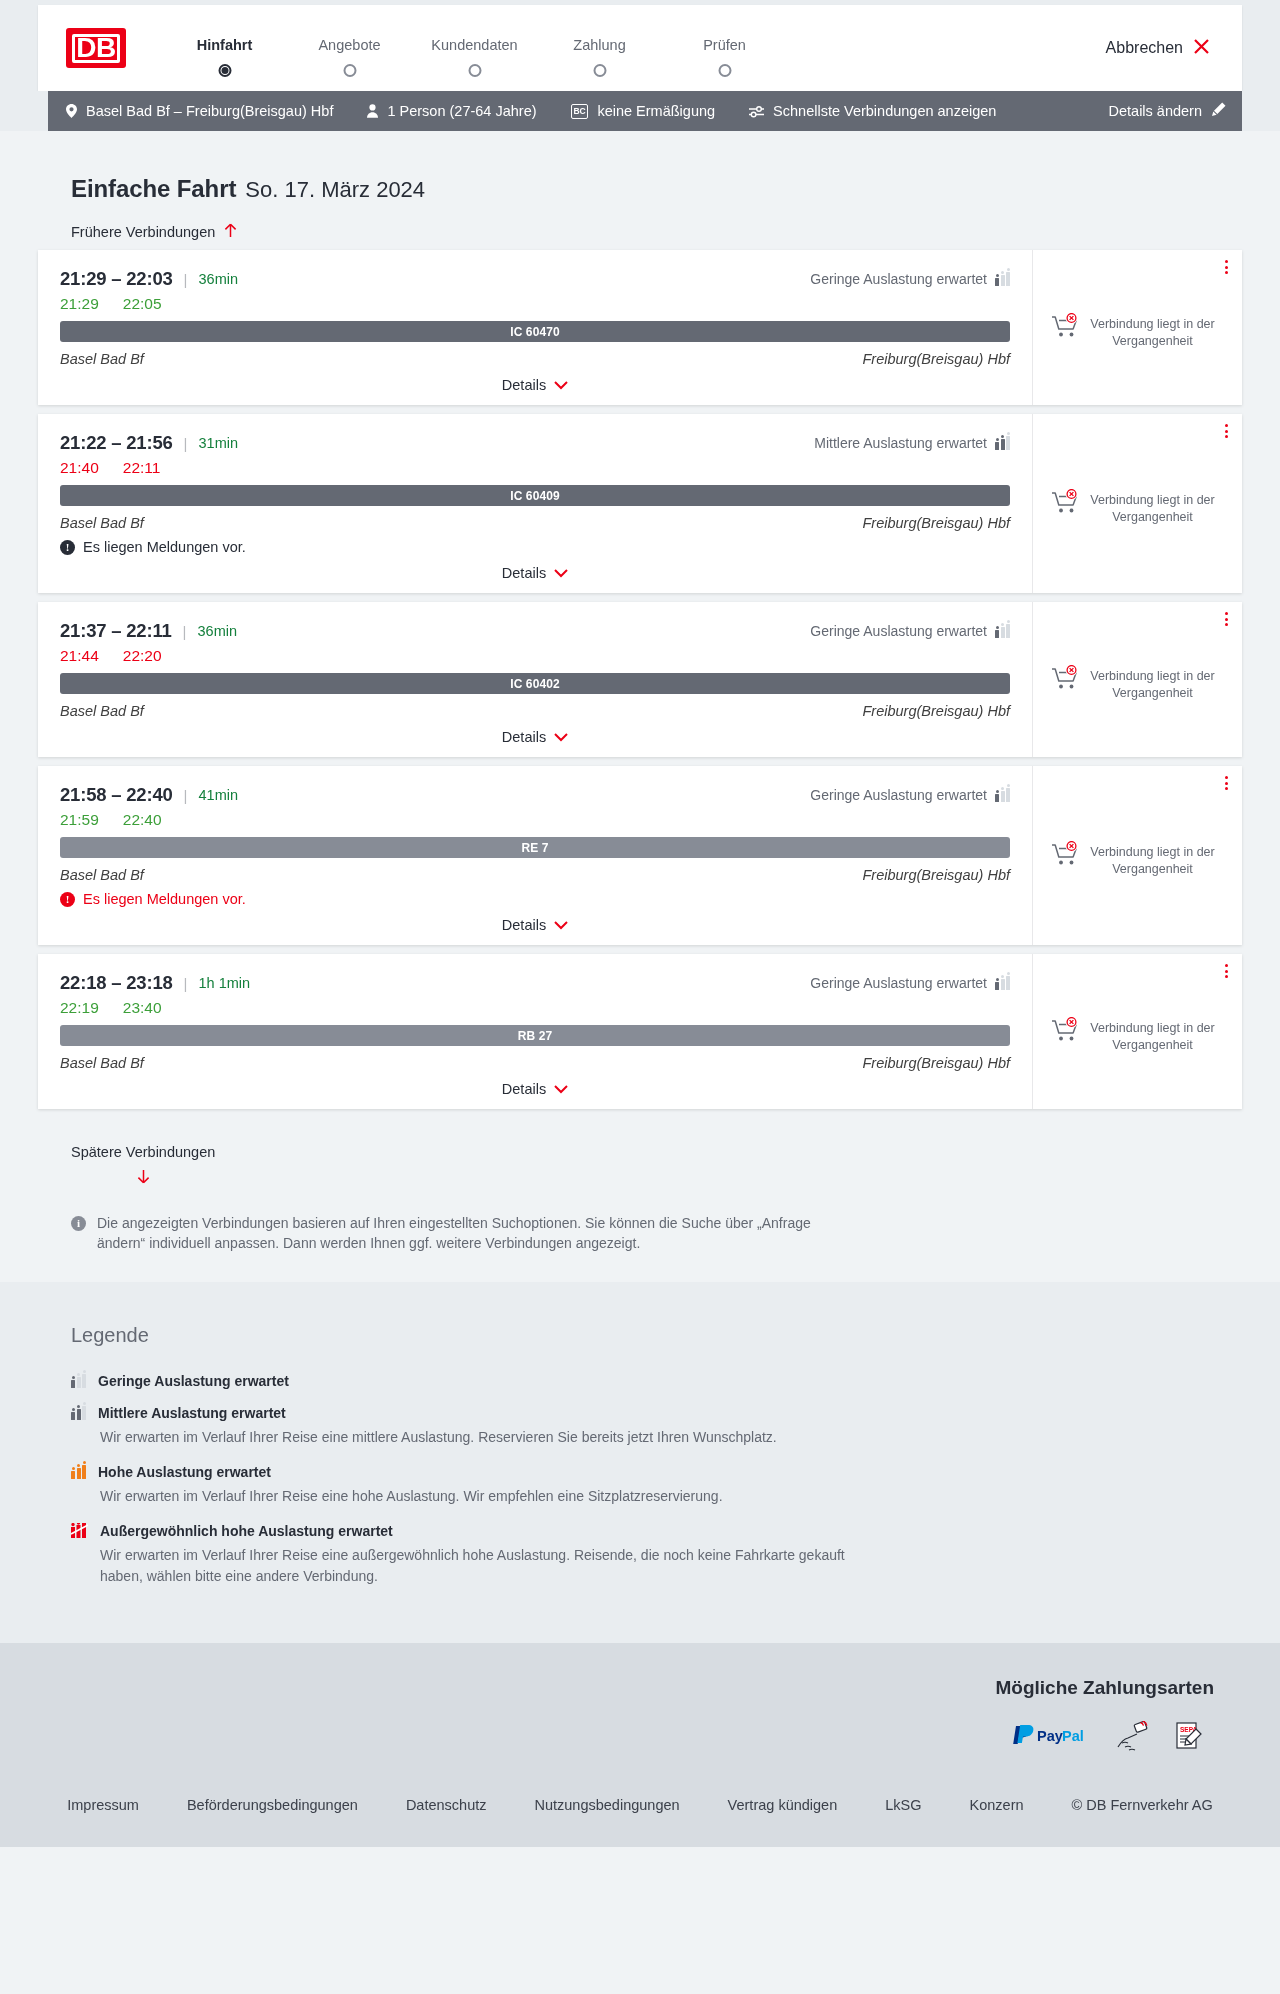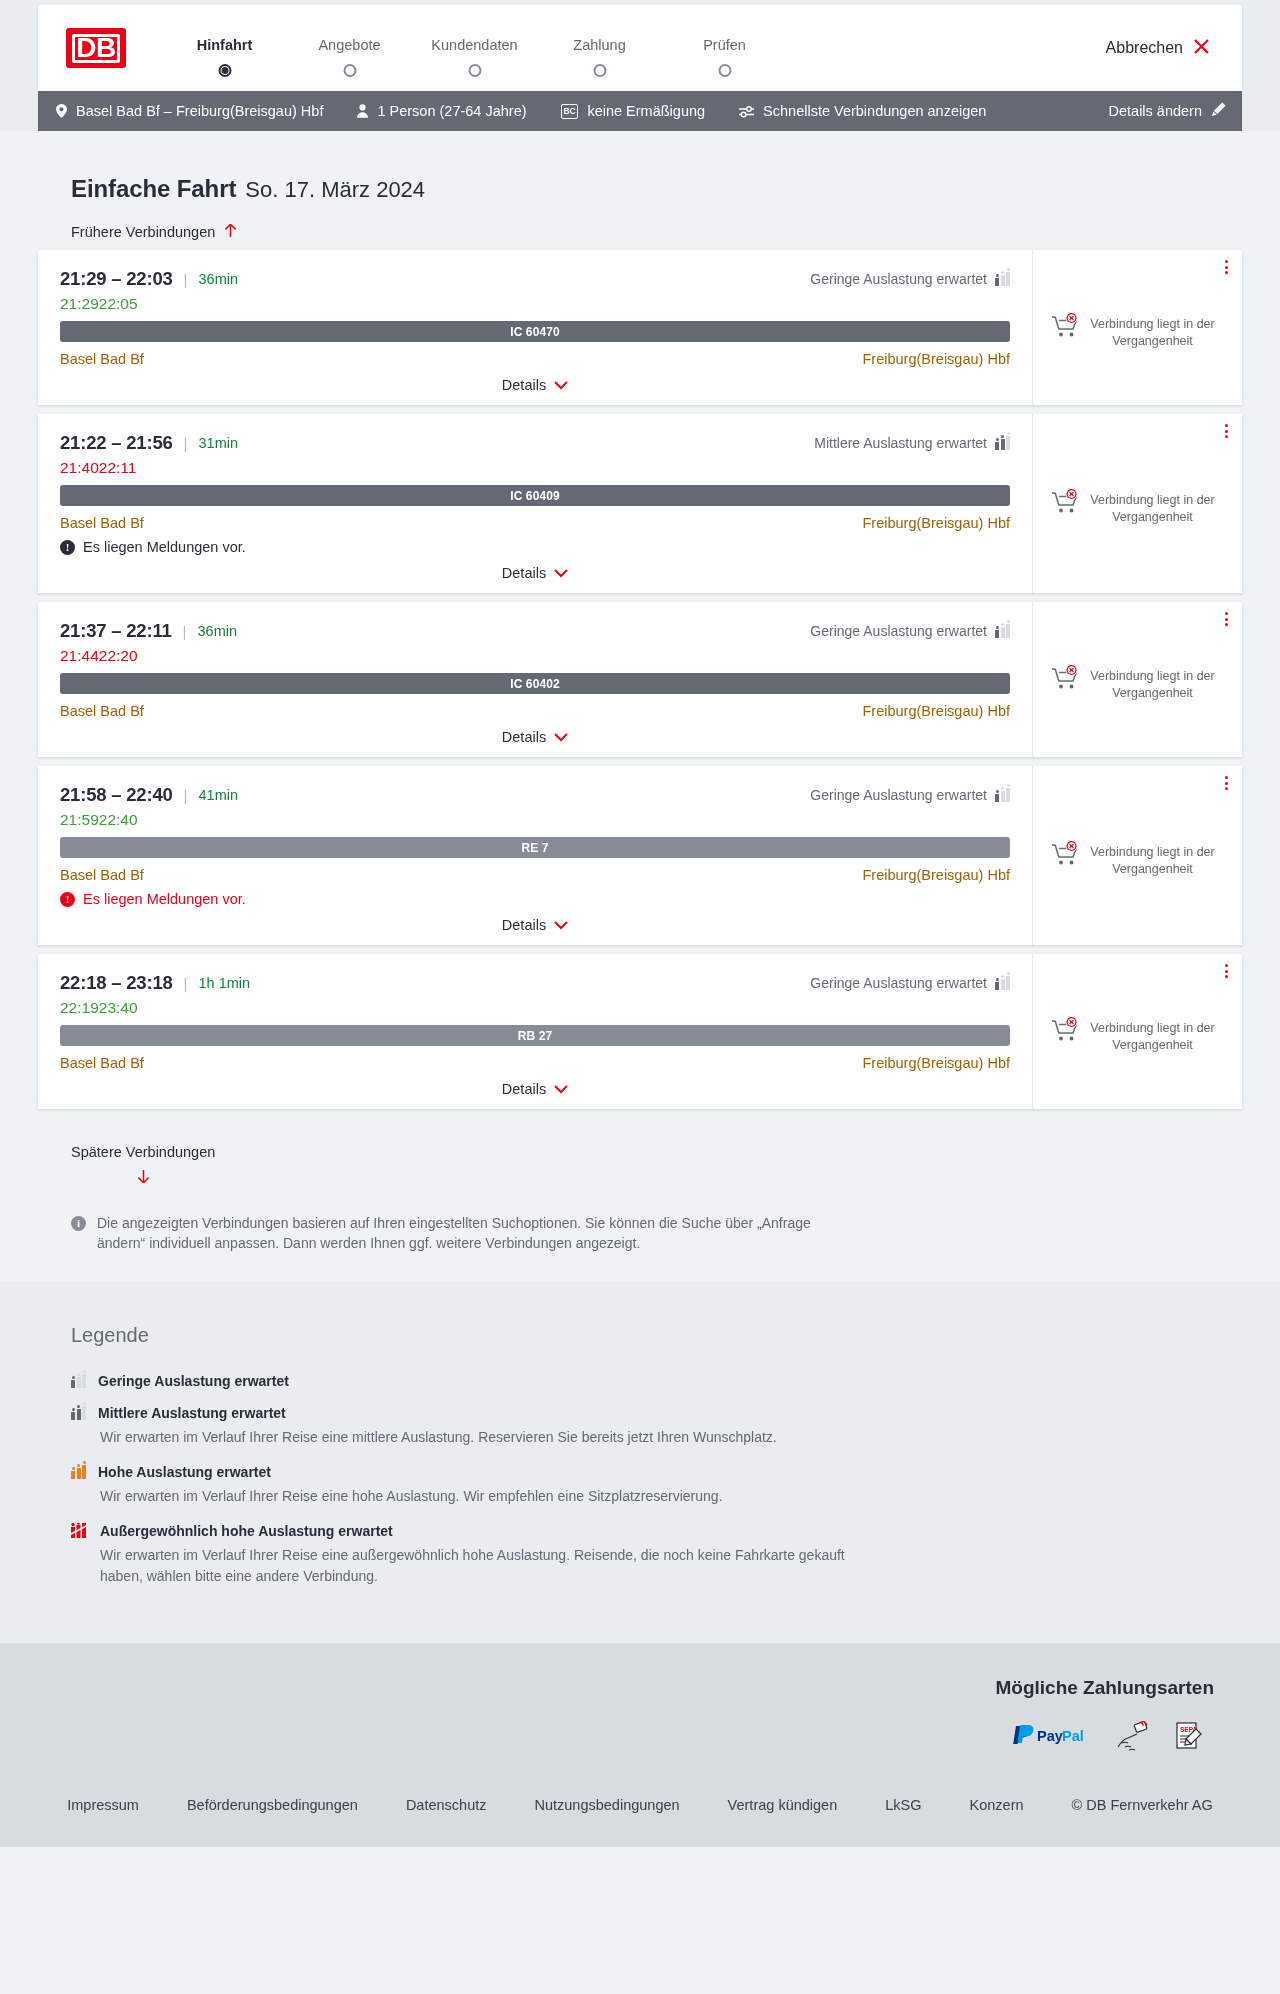--- a/index.html
+++ b/index.html
@@ -95,20 +95,21 @@
   
   .summary-wrap { padding: 0 38px; background: #e9edf0; }
   .summary {
     background: #646973;
     color: #fff;
     height: 40px;
     display: flex;
     align-items: center;
     padding: 0 16px 0 18px;
     font-size: 14.5px;
+    margin-left: 10px;
   }
   .summary-item { display: flex; align-items: center; gap: 9px; margin-right: 34px; white-space: nowrap;}
   .summary-item svg { display:block; }
   .summary-change {
     margin-left: auto;
     display: flex; align-items: center; gap: 9px;
     cursor: pointer;
     white-space: nowrap;
   }
   .bc-badge {
@@ -175,42 +176,43 @@
   .occ-bars i.head {
     position: relative;
   }
   .occ-bars i.head::before {
     content: "";
     position: absolute;
     left: 0.6px; top: -4px;
     width: 3px; height: 3px; border-radius: 50%;
     background: inherit;
   }
-  .times2 { margin-top: 5px; display: flex; font-size: 15.5px; }
+  .times2 { margin-top: 5px; display: flex; gap: 24px; font-size: 15.5px; }
   .t-green { color: #3c9f39; }
   .t-red { color: #ec0016; }
 
   .train-bar {
     margin-top: 8px;
     height: 21px;
     background: #646973;
     border-radius: 3px;
     color: #fff;
     font-size: 12px;
     font-weight: bold;
     display: flex; align-items: center; justify-content: center;
     letter-spacing: 0.1px;
   }
   .train-bar.light { background: #878c96; }
 
   .stations {
     margin-top: 9px;
     display: flex;
     font-size: 14.5px;
-    color: #a16207;
+    color: #404040;
+    font-style: italic;
   }
   .stations .to { margin-left: auto; }
 
   .msg { margin-top: 8px; display: flex; align-items: center; gap: 8px; font-size: 14.5px; }
   .msg.dark { color: #282d37; }
   .msg.red { color: #ec0016; }
   .excl {
     width: 15px; height: 15px; border-radius: 50%;
     background: #282d37; color: #fff;
     font-size: 11px; font-weight: bold; line-height: 15px;

